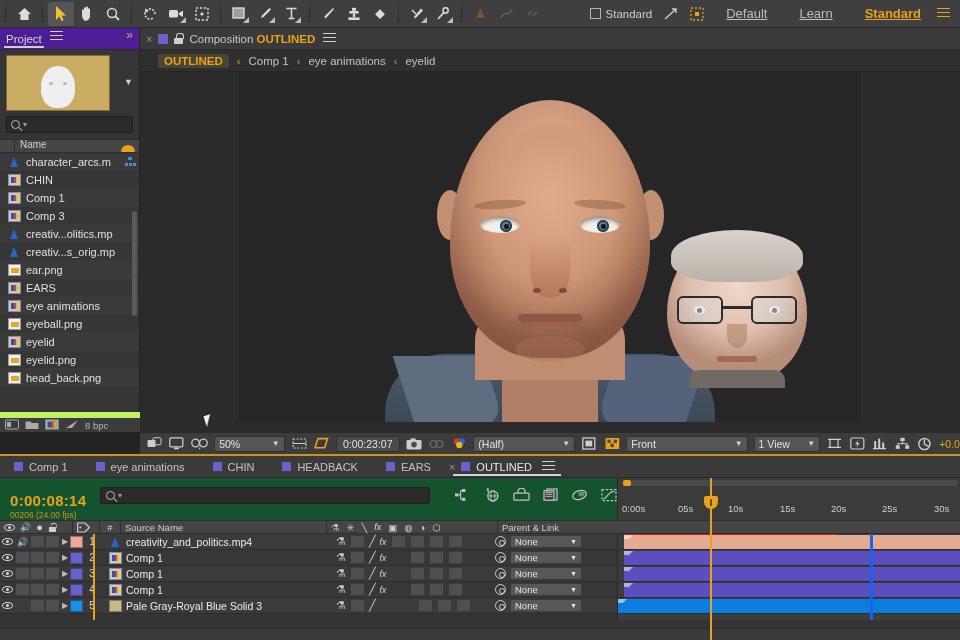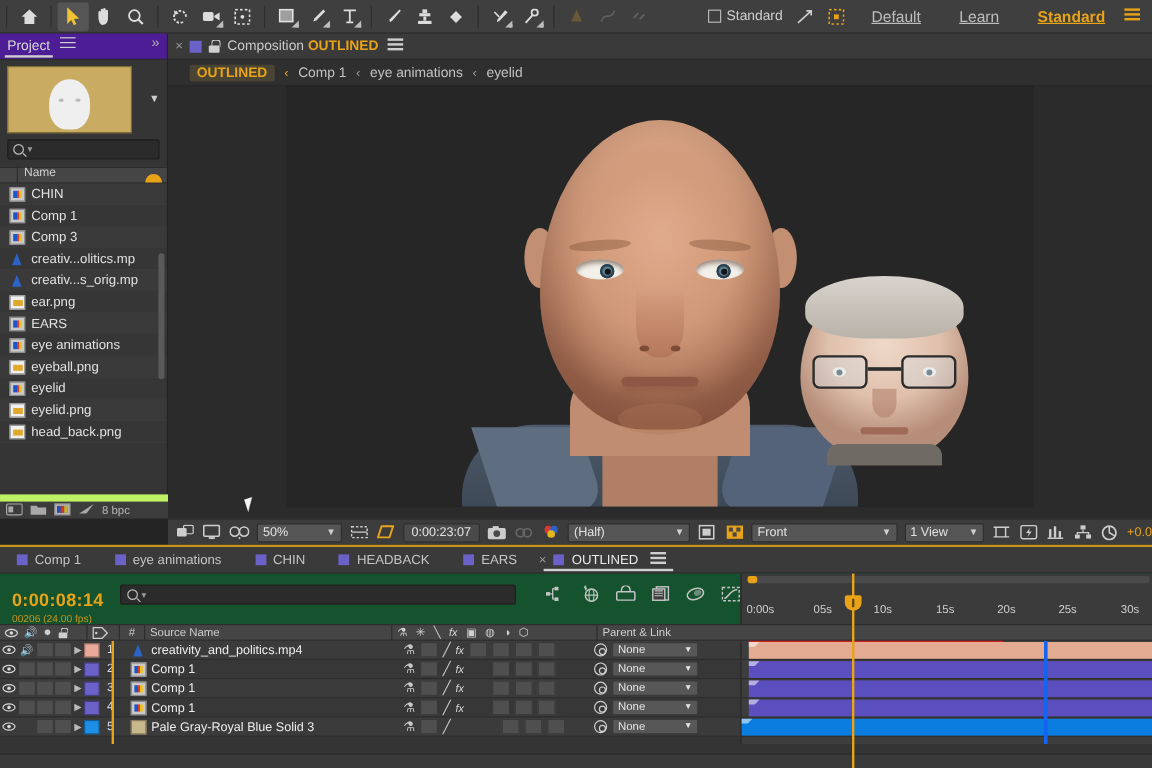--- a/index.html
+++ b/index.html
@@ -449,20 +449,25 @@
     </div>
 
     <div class="col-head">
       <span style="width:10px"></span>
       <span class="nm">Name</span>
       <span class="sortmark"></span>
     </div>
 
     <div class="file-list">
       <div class="file-row">
+        <span class="ico ico-vlc"></span>
+        <span>character_arcs.m</span>
+        <span class="mini-tree"></span>
+      </div>
+      <div class="file-row">
         <span class="ico ico-comp"></span>
         <span>CHIN</span>
       </div>
       <div class="file-row">
         <span class="ico ico-comp"></span>
         <span>Comp 1</span>
       </div>
       <div class="file-row">
         <span class="ico ico-comp"></span>
         <span>Comp 3</span>

